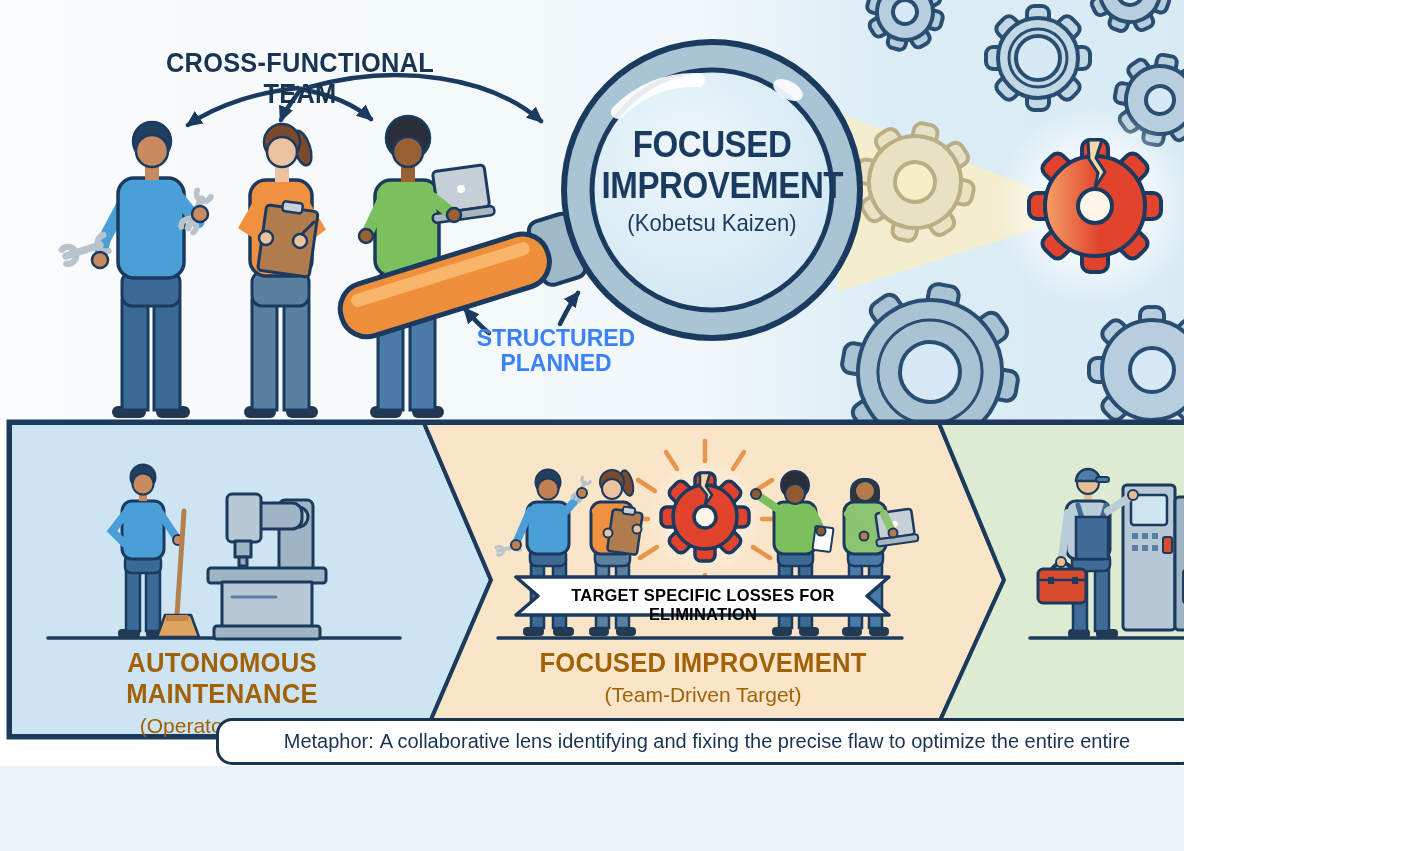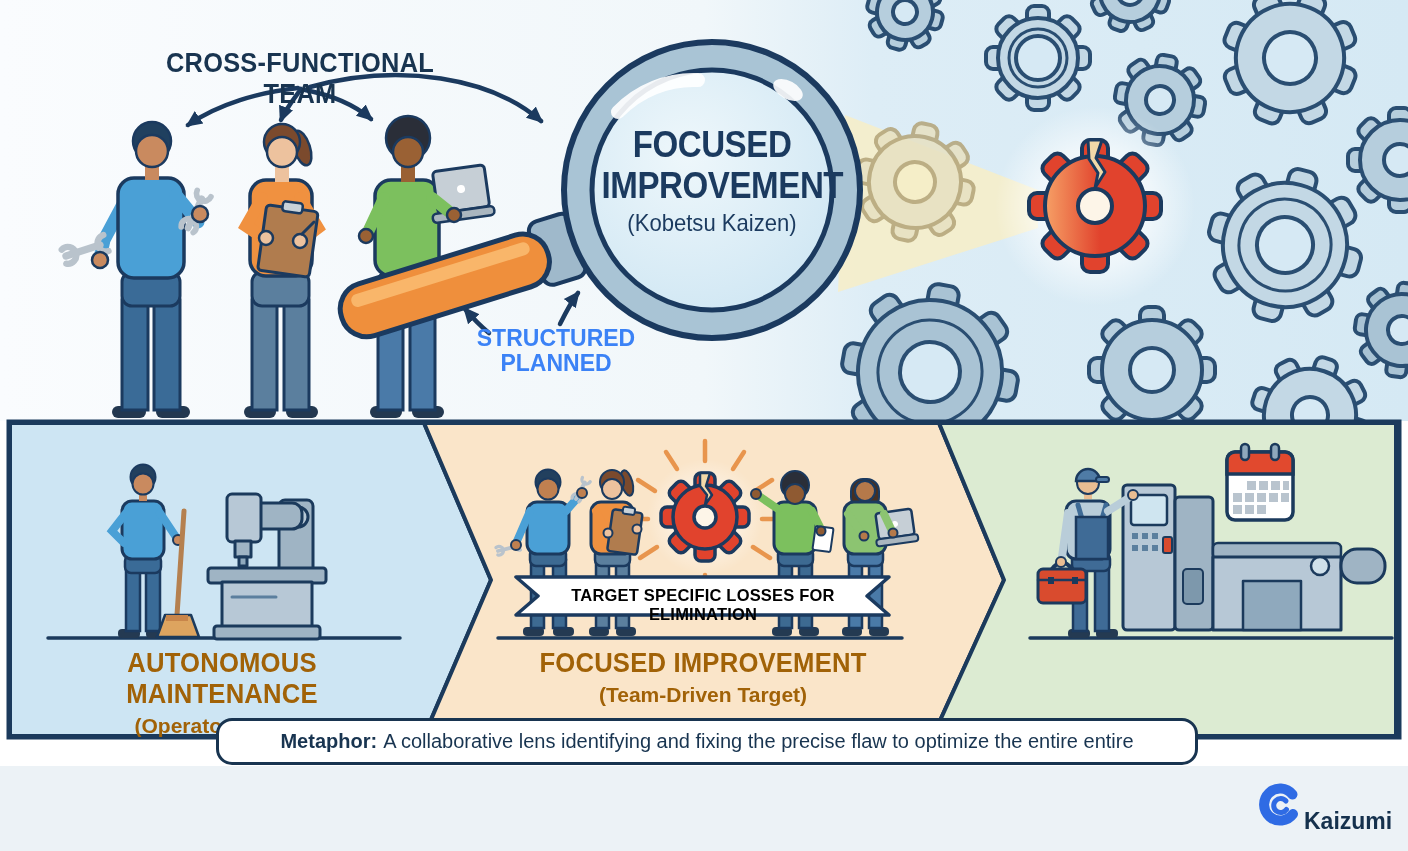--- a/index.html
+++ b/index.html
@@ -1,37 +1,37 @@
 <!DOCTYPE html>
 <html><head>
 <meta charset="utf-8">
 <style>
   html,body{margin:0;padding:0;background:#fff;}
-  .stage{position:relative;width:1408px;height:851px;overflow:hidden;background:#ffffff;
+  .stage{position:relative;width:1184px;height:851px;overflow:hidden;background:#ffffff;
          font-family:"Liberation Sans",sans-serif;color:#183450;}
   .abs{position:absolute;}
   svg{display:block;}
   .cond{transform:scaleX(.94);transform-origin:50% 50%;}
   .team-label{left:128px;top:48px;width:344px;text-align:center;font-size:27px;font-weight:800;
               letter-spacing:.3px;color:#183450;z-index:4;}
   .lens-text{left:592px;top:124px;width:240px;text-align:center;color:#1b3a5f;z-index:4;
              transform:scaleX(.92);transform-origin:50% 50%;}
   .lens-text .l1,.lens-text .l2{font-size:36px;font-weight:800;line-height:41px;letter-spacing:-.5px;}
   .lens-text .l3{font-size:24px;font-weight:400;line-height:33px;}
   .structured{left:474px;top:326px;width:164px;text-align:center;font-size:23px;font-weight:800;
               line-height:25px;color:#3b82f6;z-index:4;}
   .pillar{position:absolute;text-align:center;color:#a16207;z-index:4;}
   .pillar .t{font-size:27px;font-weight:800;letter-spacing:.2px;transform:scaleX(.95);transform-origin:50% 50%;}
-  .pillar .s{font-size:21px;font-weight:700;margin-top:4px;}
+  .pillar .s{font-size:21px;font-weight:400;margin-top:4px;}
   .banner-text{left:520px;top:586px;width:366px;text-align:center;font-size:16.5px;font-weight:700;
                color:#000000;letter-spacing:.2px;z-index:5;}
   .metaphor{left:216px;top:718px;width:976px;height:41px;background:#fff;border:3.5px solid #183450;
             border-radius:16px;display:flex;align-items:center;justify-content:center;z-index:6;
             font-size:20px;white-space:nowrap;}
-  .metaphor b{font-weight:700;margin-right:6px;}
+  .metaphor b{font-weight:400;margin-right:6px;}
   .footer-gray{left:0;top:766px;width:1408px;height:85px;background:#ecf2f6;z-index:0;}
   .footer-white{left:0;top:740px;width:1408px;height:26px;background:#ffffff;z-index:0;}
   .brand{left:1304px;top:808px;font-size:23px;font-weight:800;color:#15314d;z-index:4;}
   .z1{z-index:1;} .z2{z-index:2;}
 </style>
 </head>
 <body>
 
 <div class="stage">
 

